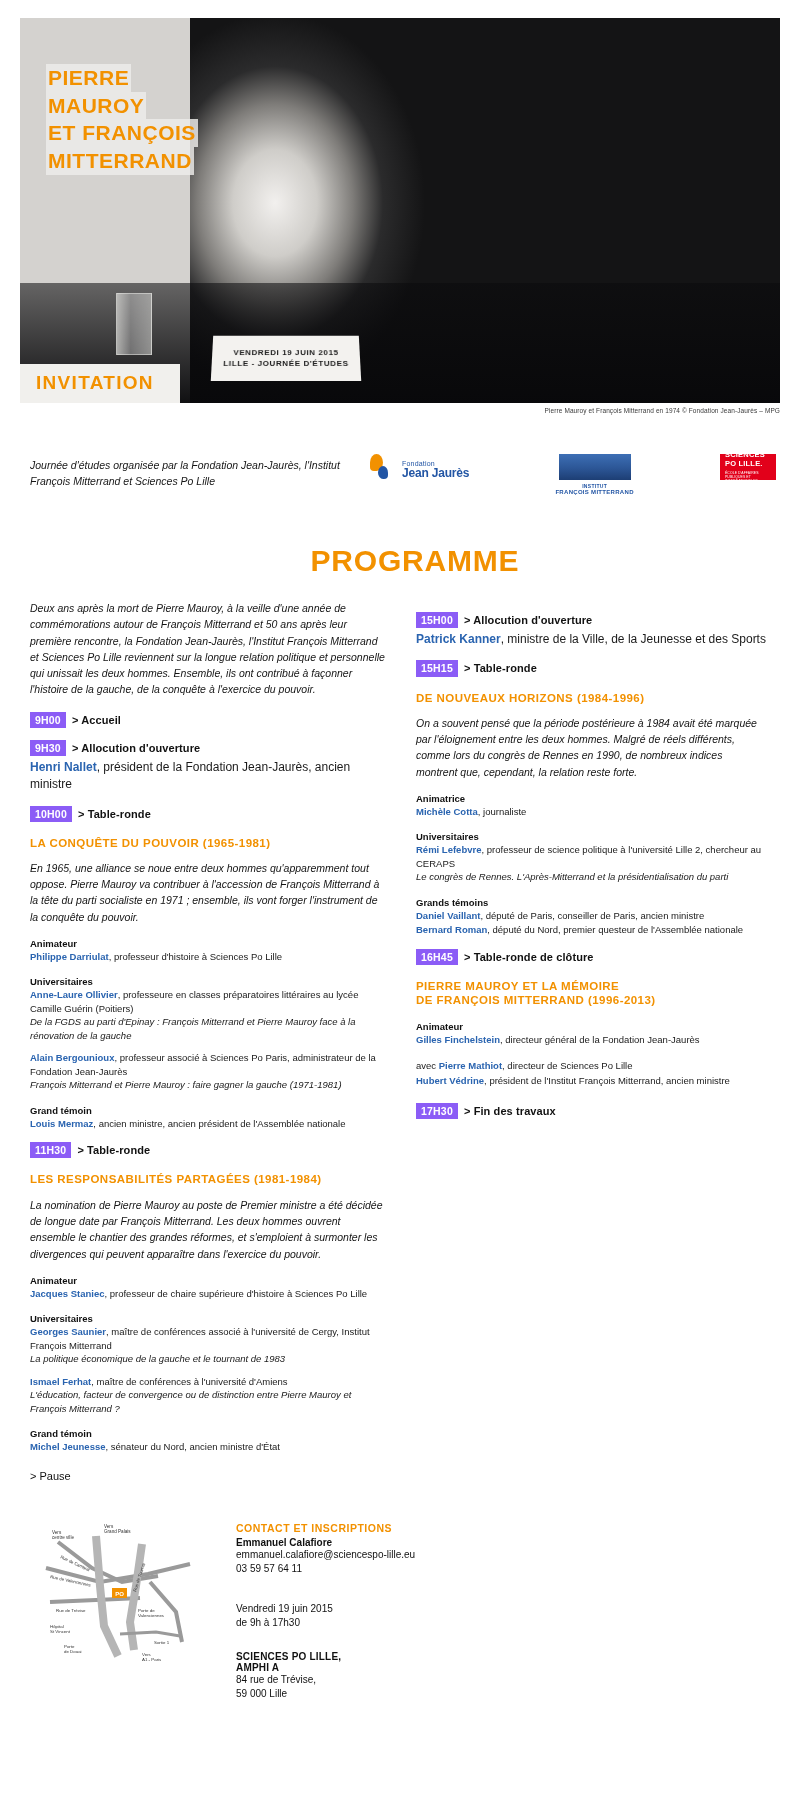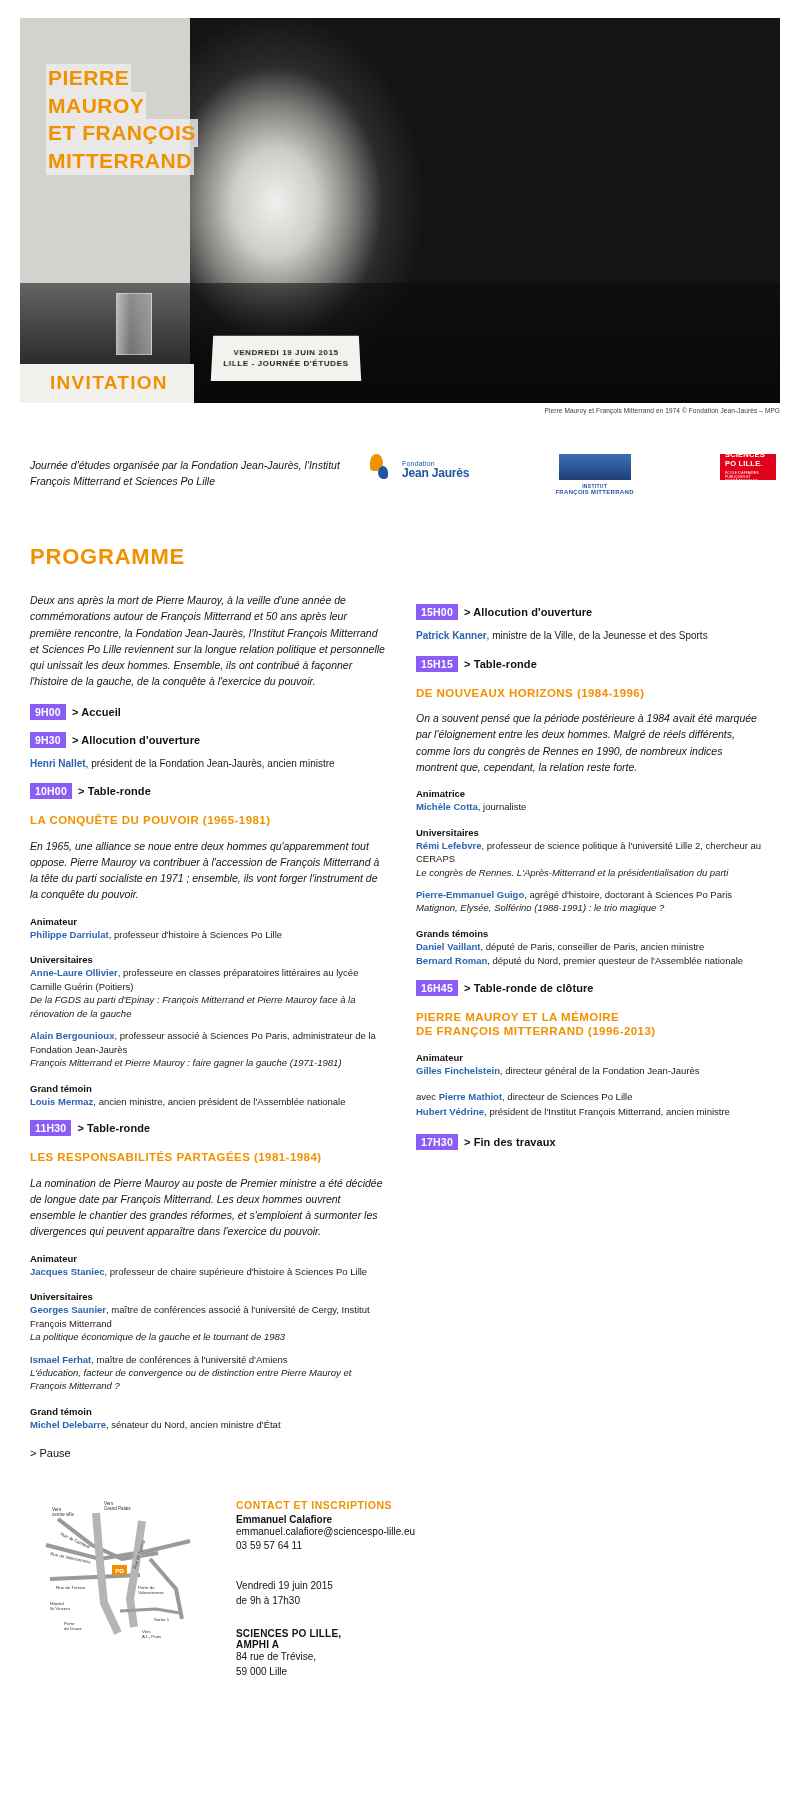--- a/index.html
+++ b/index.html
@@ -65,21 +65,21 @@
     position: absolute; right: 24px; top: 186px;
     text-align: left;
     font-size: 19px; font-weight: 700; line-height: 1.42;
     letter-spacing: .7px; color: #ffffff; text-transform: uppercase;
   }
   .hero-right span { display: block; }
 
   .hero-invitation {
     position: absolute; left: 0; bottom: 0;
     background: #f1f0ed;
-    padding: 8px 26px 9px 30px;
+    padding: 8px 26px 9px 16px;
   }
   .hero-invitation span {
     font-size: 19px; font-weight: 700; letter-spacing: 1.3px;
     color: #f29100; text-transform: uppercase;
   }
 
   .photo-credit {
     margin: 4px 20px 0 0; text-align: right;
     font-size: 6.5px; color: #3a3a3a; letter-spacing: .1px;
   }
@@ -117,22 +117,22 @@
 
   .logo-spl { width: 56px; height: 26px; background: #e2001a; color: #fff;
       display: flex; flex-direction: column; align-items: flex-start; justify-content: center;
       padding: 3px 5px; }
   .logo-spl .l1 { font-size: 7.5px; font-weight: 700; line-height: 1.08; letter-spacing: .2px; }
   .logo-spl .l2 { font-size: 3.4px; margin-top: 3px; letter-spacing: .1px; }
 
   
   .programme-title {
     margin: 32px 0 0 30px;
-    font-size: 22px; font-weight: 700; letter-spacing: .8px;
-    color: #f29100; text-transform: uppercase;
+    font-size: 30px; font-weight: 700; letter-spacing: .8px;
+    color: #f29100; text-transform: uppercase; text-align: center;
   }
 
   .columns {
     display: flex;
     margin: 22px 20px 0 20px;
     align-items: flex-start;
   }
   .col { width: 50%; padding: 0 14px 0 10px; }
   .col.right { padding-left: 16px; }
 
@@ -151,21 +151,21 @@
     font-size: 10.5px; font-weight: 700; letter-spacing: .2px;
     padding: 2px 5px 2px 5px; line-height: 1.15; white-space: nowrap;
   }
   .slot-label { font-size: 11px; font-weight: 700; color: #111; letter-spacing: .1px; }
   .slot-theme {
     font-size: 11.5px; font-weight: 700; color: #f29100;
     text-transform: uppercase; letter-spacing: .45px;
     margin-top: 14px; line-height: 1.25;
   }
 
-  .note { font-size: 10px; color: #1a1a1a; margin-top: 9px; line-height: 1.45; }
+  .note { font-size: 12px; color: #1a1a1a; margin-top: 3px; line-height: 1.45; }
   .note .nm { color: #2a64b0; font-weight: 700; }
 
   .role { font-size: 9.5px; font-weight: 700; color: #111; margin-top: 13px; }
   .person { font-size: 9.5px; color: #1a1a1a; line-height: 1.42; margin-top: 1px; }
   .person .nm { color: #2a64b0; font-weight: 700; }
   .person .title { display: block; font-style: italic; color: #1a1a1a; }
   .person + .person { margin-top: 9px; }
 
   .pause { font-size: 11px; color: #111; margin-top: 16px; }
 
@@ -321,21 +321,21 @@
       <span class="nm">Georges Saunier</span><span>, maître de conférences associé à l'université de Cergy, Institut François Mitterrand</span>
       <span class="title">La politique économique de la gauche et le tournant de 1983</span>
     </div>
     <div class="person">
       <span class="nm">Ismael Ferhat</span><span>, maître de conférences à l'université d'Amiens</span>
       <span class="title">L'éducation, facteur de convergence ou de distinction entre Pierre Mauroy et François Mitterrand ?</span>
     </div>
 
     <div class="role">Grand témoin</div>
     <div class="person">
-      <span class="nm">Michel Delebarre</span><span>, sénateur du Nord, ancien ministre d'État</span>
+      <span class="nm">Michel Jeunesse</span><span>, sénateur du Nord, ancien ministre d'État</span>
     </div>
 
     <div class="pause">&gt; Pause</div>
   </div>
 
   <div class="col right">
 
     <div class="slot">
       <span class="slot-time">15H00</span>
       <span class="slot-label">&gt; Allocution d'ouverture</span>
@@ -353,24 +353,20 @@
 
     <div class="role">Animatrice</div>
     <div class="person">
       <span class="nm">Michèle Cotta</span><span>, journaliste</span>
     </div>
 
     <div class="role">Universitaires</div>
     <div class="person">
       <span class="nm">Rémi Lefebvre</span><span>, professeur de science politique à l'université Lille 2, chercheur au CERAPS</span>
       <span class="title">Le congrès de Rennes. L'Après-Mitterrand et la présidentialisation du parti</span>
-    </div>
-    <div class="person">
-      <span class="nm">Pierre-Emmanuel Guigo</span><span>, agrégé d'histoire, doctorant à Sciences Po Paris</span>
-      <span class="title">Matignon, Elysée, Solférino (1988-1991) : le trio magique ?</span>
     </div>
 
     <div class="role">Grands témoins</div>
     <div class="person" style="margin-top:1px">
       <span class="nm">Daniel Vaillant</span><span>, député de Paris, conseiller de Paris, ancien ministre</span>
     </div>
     <div class="person" style="margin-top:1px">
       <span class="nm">Bernard Roman</span><span>, député du Nord, premier questeur de l'Assemblée nationale</span>
     </div>
 

